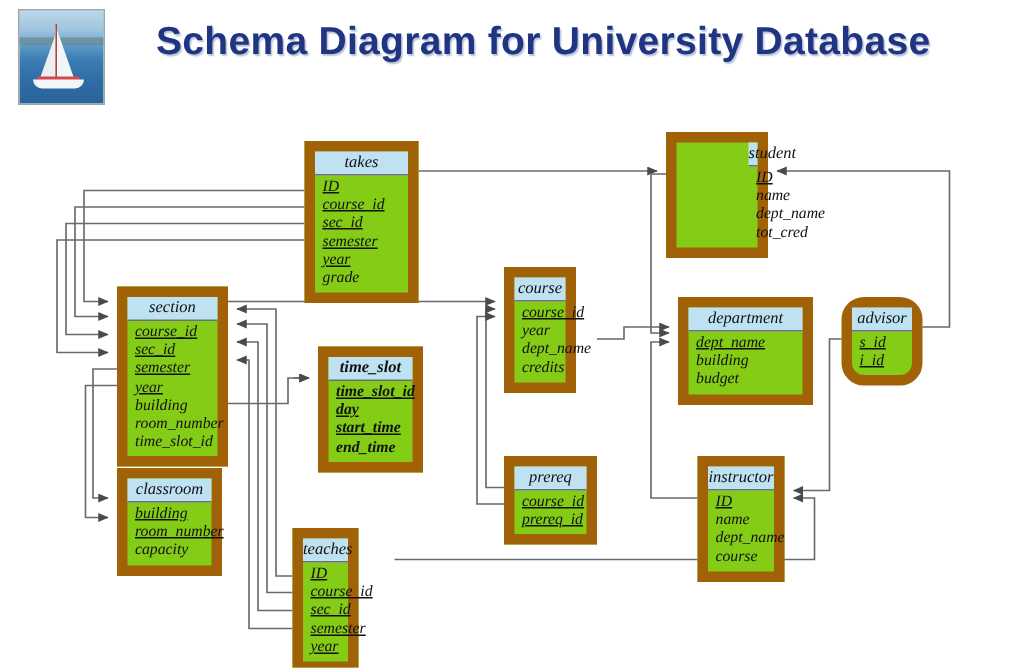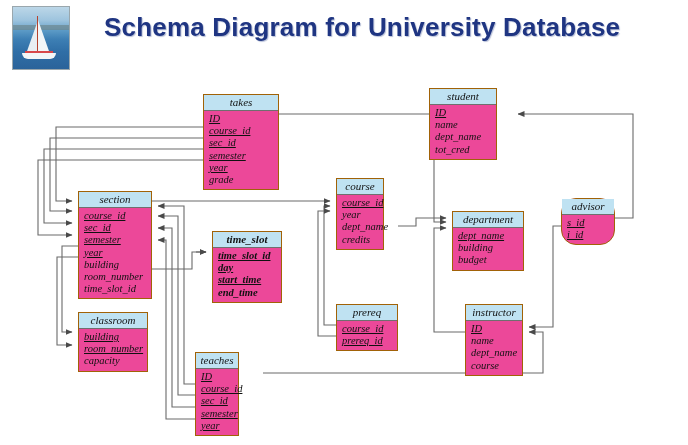--- a/index.html
+++ b/index.html
@@ -39,22 +39,22 @@
     white-space:nowrap;
   }
 
   
   #canvas{position:absolute;left:0;top:80px;width:688px;height:365px;}
   #wires{position:absolute;left:0;top:0;width:688px;height:365px;}
 
   
   .ent{
     position:absolute;
-    border:1px solid #a16207;
-    background:#ec4899;
+    border:7px solid #a16207;
+    background:#84cc16;
     box-sizing:border-box;
     z-index:5;
   }
   .ent .hd{
     height:15px;line-height:15px;
     background:#bfe2f2;
     border-bottom:1px solid #6f6f6f;
     text-align:center;
     font-style:italic;font-size:11px;color:#111;
   }
@@ -143,21 +143,21 @@
           <div class="hd">takes</div>
           <ul>
             <li class="k">ID</li>
             <li class="k">course_id</li>
             <li class="k">sec_id</li>
             <li class="k">semester</li>
             <li class="k">year</li>
             <li>grade</li>
           </ul>
         </div>
-        <div class="ent" style="left: 429px; top: 8px; width: 68px;">
+        <div class="ent" style="left: 444px; top: 8px; width: 68px; padding-left: 48px;">
           <div class="hd">student</div>
           <ul>
             <li class="k">ID</li>
             <li>name</li>
             <li>dept_name</li>
             <li>tot_cred</li>
           </ul>
         </div>
         <div class="ent" style="left: 78px; top: 98px; width: 74px; margin-top: 13px;">
           <div class="hd">section</div>
@@ -173,21 +173,21 @@
         </div>
         <div class="ent" style="left: 336px; top: 98px; width: 48px;">
           <div class="hd">course</div>
           <ul>
             <li class="k">course_id</li>
             <li>year</li>
             <li>dept_name</li>
             <li>credits</li>
           </ul>
         </div>
-        <div class="ent" style="left: 452px; top: 118px; width: 72px; margin-top: 13px;">
+        <div class="ent" style="left: 452px; top: 118px; width: 90px;">
           <div class="hd">department</div>
           <ul>
             <li class="k">dept_name</li>
             <li>building</li>
             <li>budget</li>
           </ul>
         </div>
         <div class="ent" style="left: 561px; top: 118px; width: 54px; border-radius: 15px;">
           <div class="hd">advisor</div>
           <ul>

